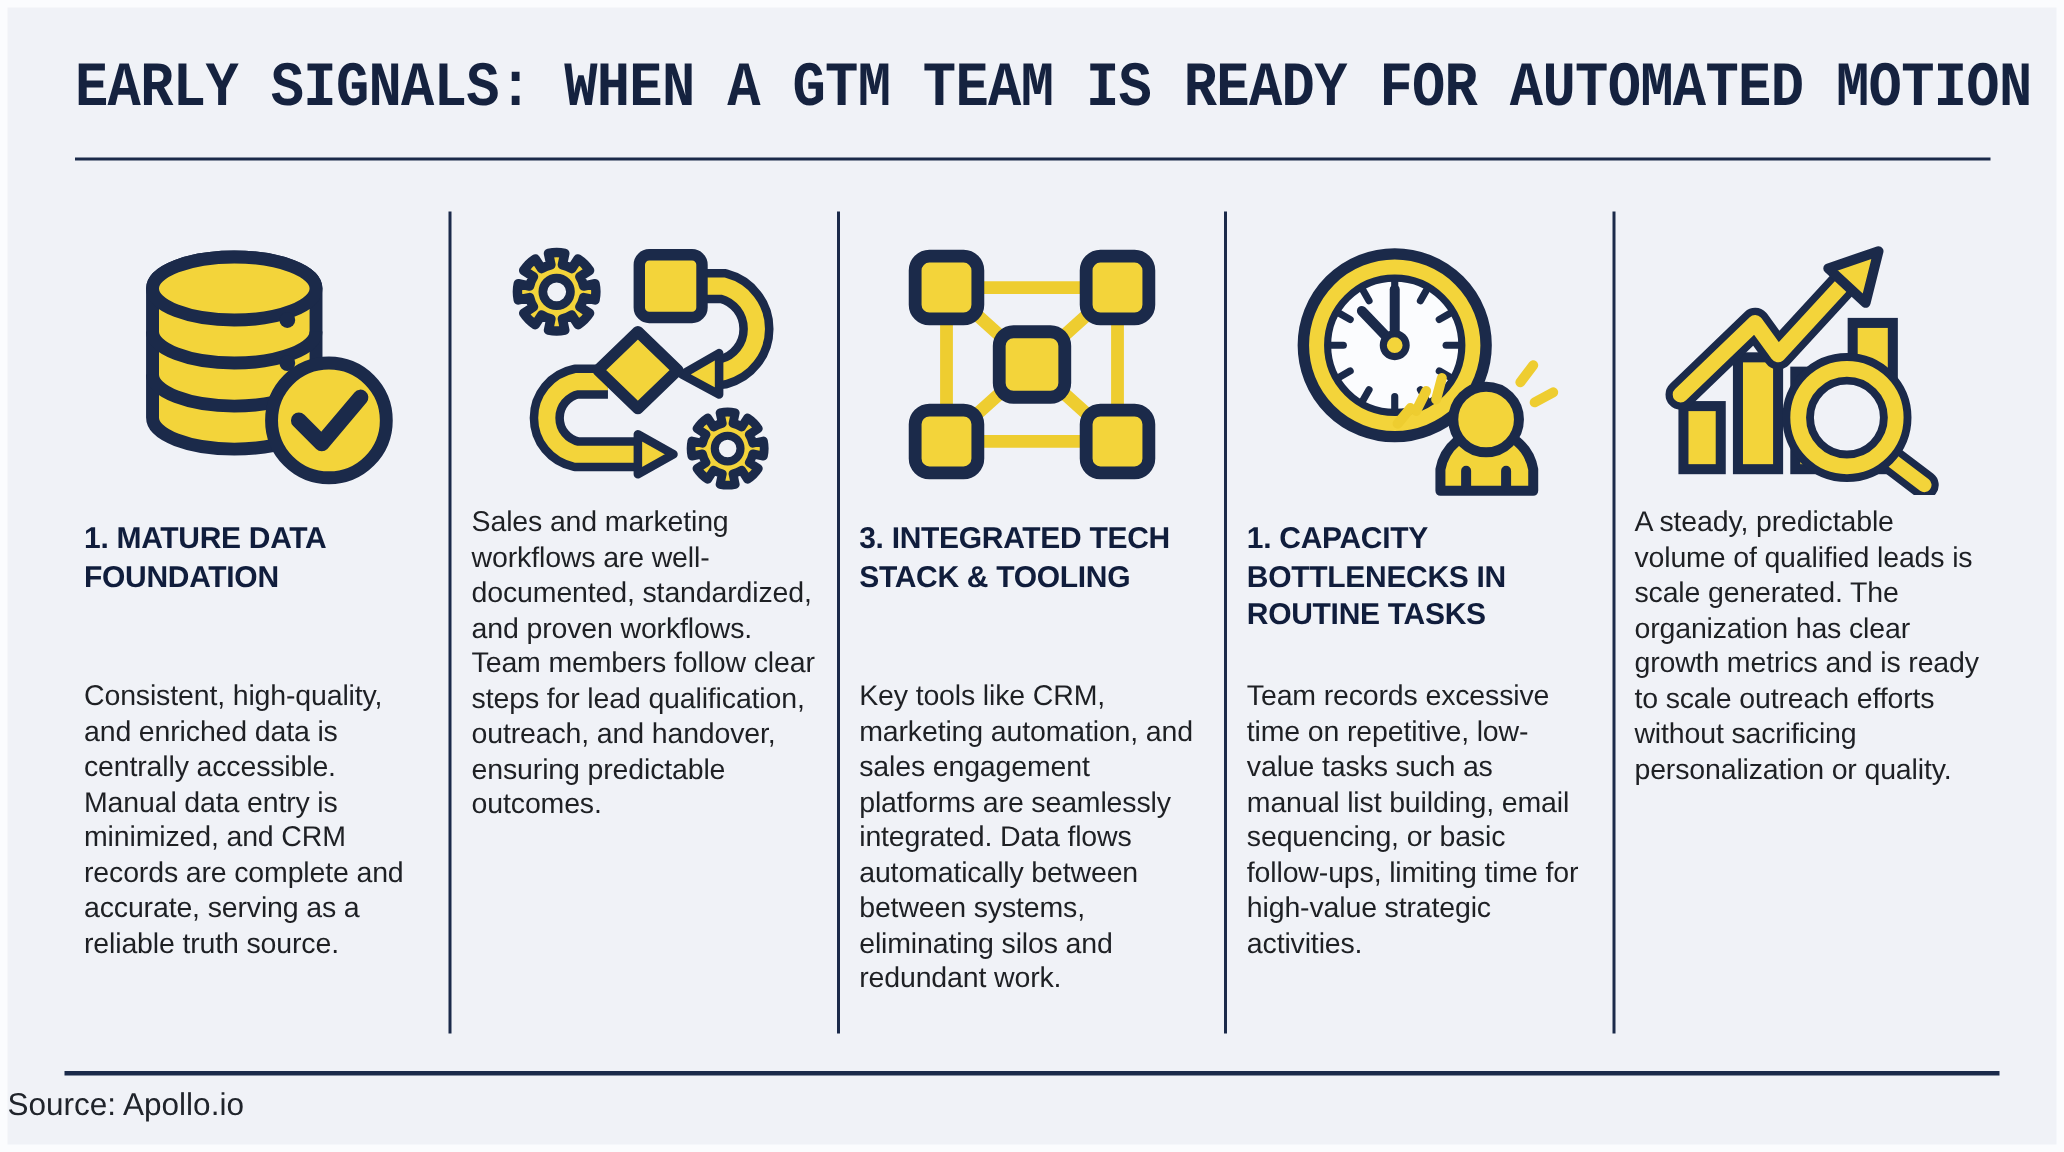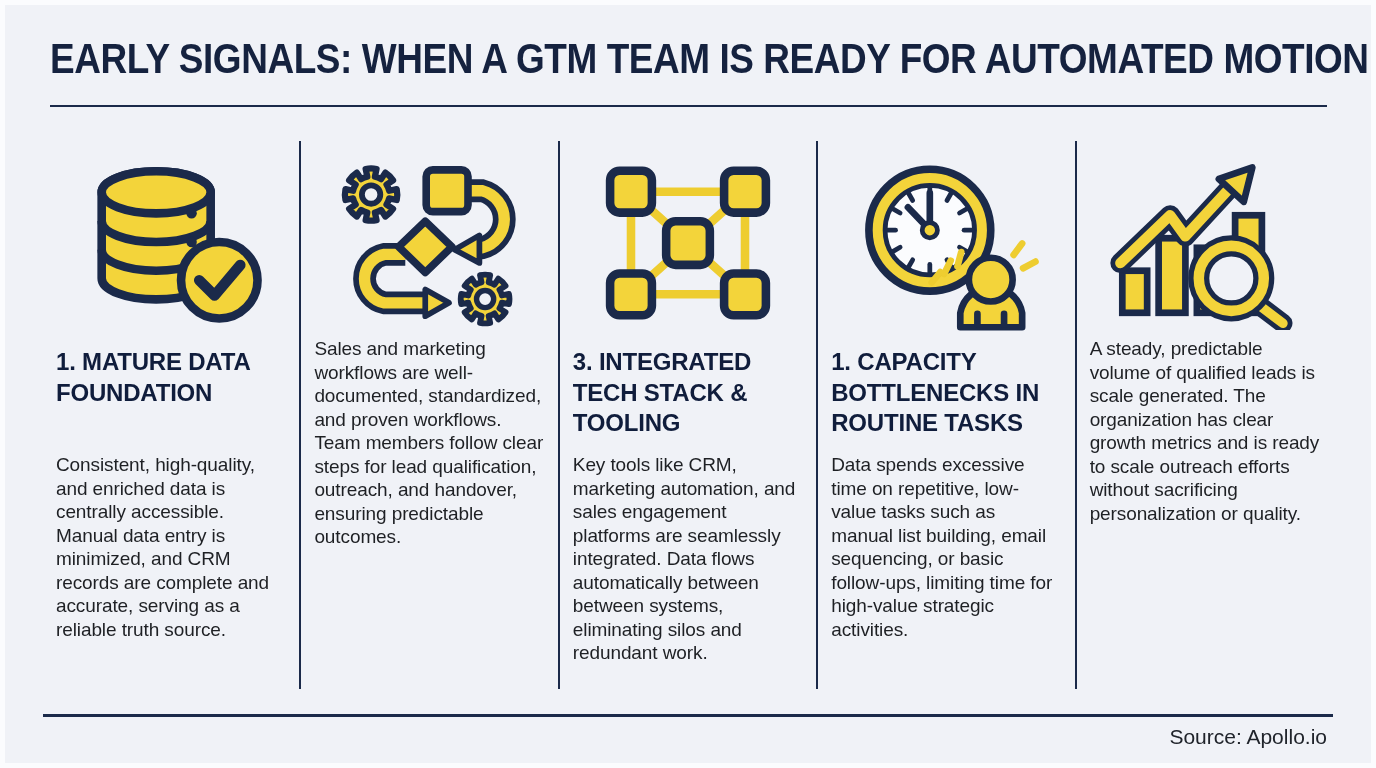--- a/index.html
+++ b/index.html
@@ -8,21 +8,21 @@
     font-family:"Liberation Sans", sans-serif;
     background:#fdfdfe;
   }
   .canvas {
     position:absolute; inset:0;
     background:#f0f2f7;
     border:5px solid #fbfcfe;
     overflow:hidden;
   }
   
-  .header { padding:30px 45px 0 45px; }
+  .header { padding:30px 45px 0 45px;font-family:Liberation Mono, monospace; }
   .title {
     font-size:42px; font-weight:bold; color:#15223f;
     letter-spacing:-0.5px; white-space:nowrap;
     transform:scaleX(0.88); transform-origin:left center;
   }
   .title-divider {
     margin:22px 44px 0 45px;
     border-top:2.5px solid #1b2a4a;
   }
   
@@ -30,35 +30,35 @@
     display:flex; margin:34px 38px 0 38px; height:548px;
   }
   .col { flex:1 1 0; padding:0 13px 0 13px; min-width:0; }
   .vdivider { width:2px; background:#1b2a4a; flex:0 0 auto; }
   .icon-box {
     height:188px; margin-top:8px;
     display:flex; align-items:center; justify-content:center;
   }
   .heading {
     height:106px; margin-top:10px;
-    font-size:24px; font-weight:bold; line-height:1.28;
+    font-size:20px; font-weight:bold; line-height:1.28;
     color:#101d3c; letter-spacing:-0.2px;
   }
   .body-text {
     font-size:19px; line-height:1.24; color:#1e2024;
     letter-spacing:-0.1px;
   }
   
   .footer-divider {
     margin:25px 38px 0 38px;
     border-top:3.5px solid #1b2a4a;
   }
   .source {
     margin:8px 44px 0 0;
-    text-align:right; font-size:21px; color:#20242b;
+    font-size:21px; color:#20242b;
   }
   svg { display:block; }
 </style>
 </head>
 <body>
 
 <div class="canvas">
 
   <div class="header">
     <div class="title">EARLY SIGNALS: WHEN A GTM TEAM IS READY FOR AUTOMATED MOTION</div>
@@ -165,21 +165,21 @@
               <path d="M99,124 L90,135"></path>
             <path d="M176,106 L185,94"></path>
               <path d="M186,120 L199,113"></path>
           </g>
           <path d="M120,182 L120,167 A33,33 0 0 1 185,167 L185,182 Z" fill="#f3d43a" stroke="#1b2a4a" stroke-width="7" stroke-linejoin="round"></path>
           <circle cx="152" cy="132" r="23" fill="#f3d43a" stroke="#1b2a4a" stroke-width="7"></circle>
           <path d="M138,168 L138,179 M166,168 L166,179" stroke="#1b2a4a" stroke-width="7" stroke-linecap="round"></path>
         </svg>
       </div>
       <div class="heading">1. CAPACITY BOTTLENECKS IN ROUTINE TASKS</div>
-      <div class="body-text">Data spends excessive time on repetitive, low-value tasks such as manual list building, email sequencing, or basic follow-ups, limiting time for high-value strategic activities.</div>
+      <div class="body-text">Team records excessive time on repetitive, low-value tasks such as manual list building, email sequencing, or basic follow-ups, limiting time for high-value strategic activities.</div>
     </div>
 
     <div class="vdivider"></div>
 
     <div class="col">
       <div class="icon-box">
         <svg width="196" height="174" viewBox="0 0 205 182">
           <rect x="16" y="120" width="26" height="44" fill="#f3d43a" stroke="#1b2a4a" stroke-width="7"></rect>
           <rect x="54" y="86" width="28" height="78" fill="#f3d43a" stroke="#1b2a4a" stroke-width="7"></rect>
           <rect x="94" y="96" width="28" height="68" fill="#f3d43a" stroke="#1b2a4a" stroke-width="7"></rect>

